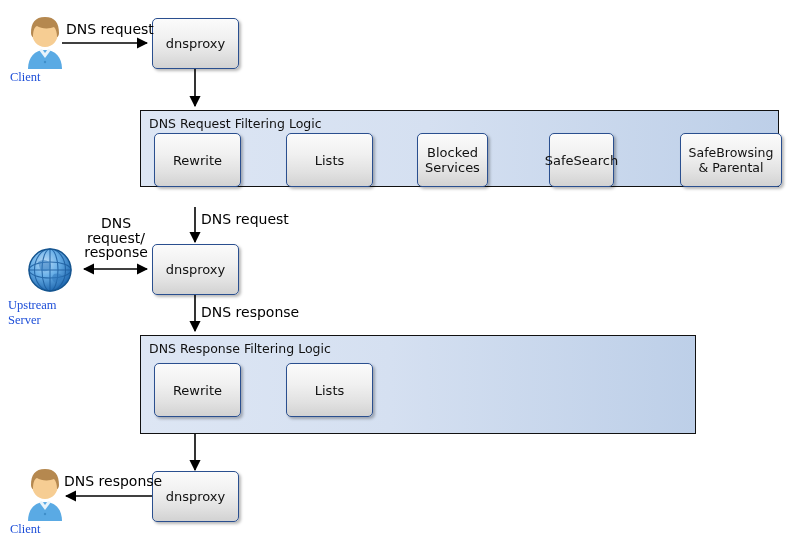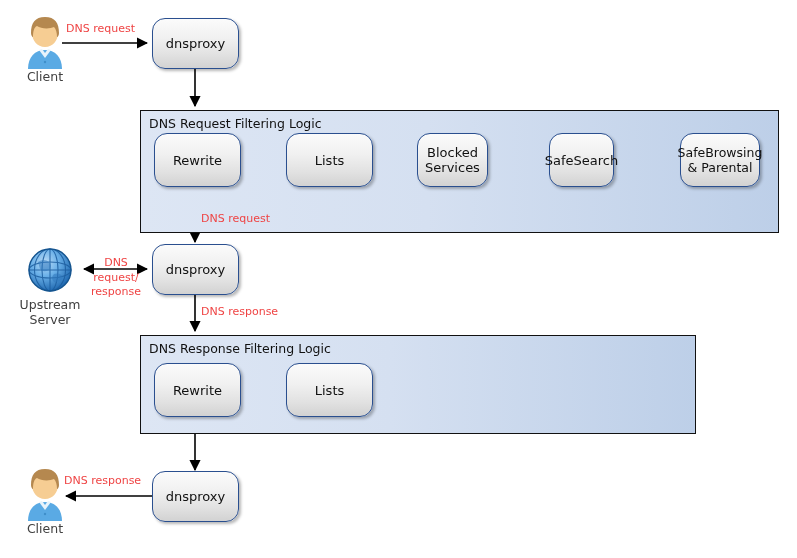--- a/index.html
+++ b/index.html
@@ -13,21 +13,21 @@
     color: #1a1a1a;
     overflow: hidden;
   }
   #canvas { position: absolute; left: 0; top: 0; width: 797px; height: 558px; }
 
   
   .node {
     position: absolute;
     box-sizing: border-box;
     border: 1.5px solid #2a4f8f;
-    border-radius: 13px;
+    border-radius: 5px;
     background: linear-gradient(to bottom, #fbfbfb 0%, #f1f1f1 38%, #e2e2e2 72%, #d2d2d2 100%);
     box-shadow: 2px 2px 3px rgba(0,0,0,0.28);
     display: flex;
     align-items: center;
     justify-content: center;
     text-align: center;
     font-size: 13px;
     line-height: 15px;
     color: #111;
     white-space: pre-line;
@@ -44,36 +44,36 @@
     position: absolute;
     left: 8px; top: 5px;
     font-size: 12.5px;
     color: #111;
     white-space: nowrap;
   }
 
   
   .lbl {
     position: absolute;
-    font-size: 11px;
+    font-size: 14px;
     line-height: 14.5px;
-    color: #ef4444;
+    color: #000000;
     white-space: pre-line;
     background: transparent;
   }
-  .lbl.center { text-align: center; margin-top: 40px; }
+  .lbl.center { text-align: center; }
 
   
   .caption {
     position: absolute;
     font-size: 12.5px;
     line-height: 14.5px;
-    text-align: center;
-    color: #404040;
+    color: #1d4ed8;
     white-space: pre-line;
+    font-family: Liberation Serif, serif;
   }
 
   
   .icon { position: absolute; }
 
   svg.edges { position: absolute; left: 0; top: 0; pointer-events: none; }
 </style>
 </head>
 <body>
 
@@ -118,29 +118,29 @@
       <path d="M17 36 L23 44 L29 36 L26 35 L23 39 L20 35 Z" fill="#e8f3fb"></path>
       <circle cx="23" cy="48" r="1.2" fill="#3f8fc9"></circle>
     </svg>
   </div>
   <div class="caption" style="left:10px; top:70px; width:70px;">Client</div>
 
   <div class="node" style="left:152px; top:18px; width:87px; height:51px;">dnsproxy</div>
 
   <div class="lbl" style="left:66px; top:22px;">DNS request</div>
 
-  <div class="group" style="left:140px; top:110px; width:639px; height:123px;">
+  <div class="group" style="left:140px; top:110px; width:639px; height:77px;">
     <div class="group-title">DNS Request Filtering Logic</div>
   </div>
   <div class="node" style="left:154px; top:133px; width:87px; height:54px;">Rewrite</div>
   <div class="node" style="left:286px; top:133px; width:87px; height:54px;">Lists</div>
   <div class="node" style="left:417px; top:133px; width:71px; height:54px;">Blocked
 Services</div>
   <div class="node" style="left:549px; top:133px; width:65px; height:54px;">SafeSearch</div>
-  <div class="node" style="left:680px; top:133px; width:80px; height:54px; font-size:12.5px;">SafeBrowsing
+  <div class="node" style="left:680px; top:133px; width:102px; height:54px; font-size:12.5px;">SafeBrowsing
 &amp; Parental</div>
 
   <div class="lbl" style="left:201px; top:212px;">DNS request</div>
 
   <div class="icon" style="left:24px; top:244px;">
     <svg width="52" height="52" viewBox="0 0 52 52">
       <defs>
         <radialGradient id="gl" cx="38%" cy="32%" r="72%">
           <stop offset="0%" stop-color="#bcdcf6"></stop>
           <stop offset="45%" stop-color="#6ab0e8"></stop>

